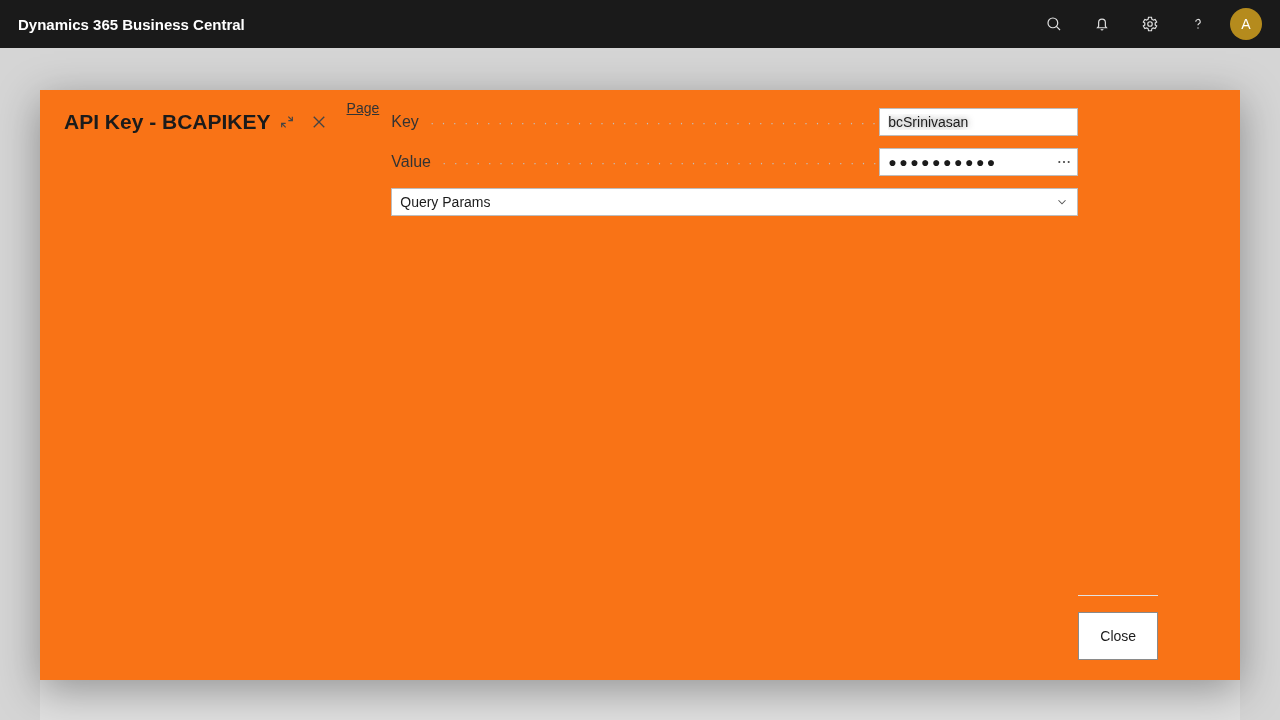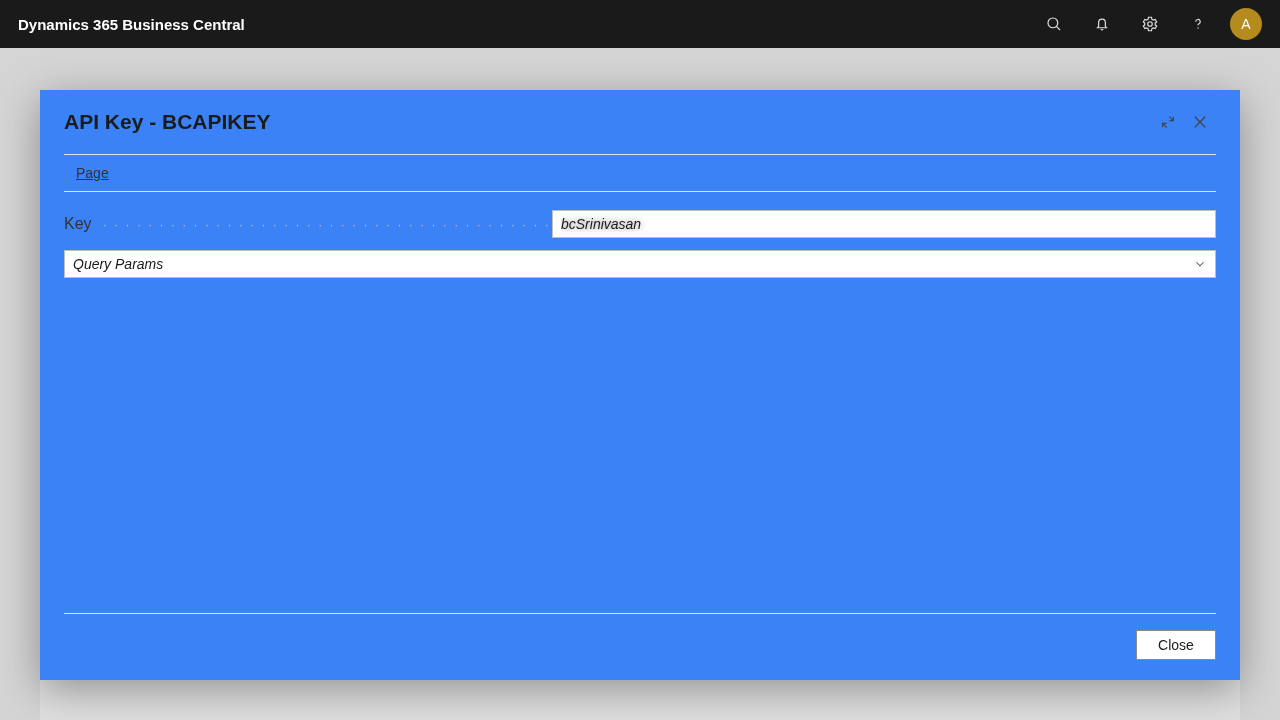--- a/index.html
+++ b/index.html
@@ -51,22 +51,22 @@
   .teal-mark { width: 8px; height: 18px; background: #038387; }
 
   
   .bg-row { position: absolute; left: 30px; right: 30px; height: 30px; }
   .bg-row.one { top: 100px; background: #79c9cc; opacity: .6; }
   .bg-row.two { top: 190px; background: #79c9cc; opacity: .4; }
 
   
   .modal {
     position: absolute; top: 90px; left: 40px; right: 40px; bottom: 40px;
-    background: #3b82f6; box-shadow: 0 10px 40px rgba(0,0,0,.35);
-    display: flex; flex-direction: column;
+    background: #f97316; box-shadow: 0 10px 40px rgba(0,0,0,.35);
+    display: flex; flex-direction: row;
     padding: 0 24px;
   }
   .modal-header {
     display: flex; align-items: center; height: 64px;
   }
   .modal-header h1 { font-size: 21px; font-weight: 600; color: #1b1b1b; flex: 1; }
   .modal-header .hicon { width: 32px; height: 32px; display:flex; align-items:center; justify-content:center; color:#444; cursor:pointer; }
   .hr { height: 1px; background: #e2e2e2; }
 
   .section-label { font-size: 14px; color: #333; padding: 10px 12px; text-decoration: underline; }
@@ -79,37 +79,37 @@
     flex: 0 0 488px; font-size: 16px; color: #333;
     position: relative; overflow: hidden; white-space: nowrap;
   }
   .form-row .label::after {
     content: " · · · · · · · · · · · · · · · · · · · · · · · · · · · · · · · · · · · · · · · · · · · · · · · · · · · · · · · · · · · · · · · · · · · · · · · · · · · · · · · · · · · · · · · · · · · · · · · · · · · ·";
     color: #bfbfbf; letter-spacing: 2px; font-size: 12px; padding-left: 6px;
   }
   .form-row .field { flex: 1; position: relative; }
   .form-row input, .form-row .select {
     width: 100%; height: 28px; border: 1px solid #bdbdbd; padding: 0 8px;
-    font-size: 14px; background: #fff; color: #1b1b1b; font-style: italic;
+    font-size: 14px; background: #fff; color: #1b1b1b;
   }
   .blurred-text { color: transparent; text-shadow: 0 0 6px rgba(120,120,120,.9); }
   .pw-dots { letter-spacing: 2.5px; font-family: Arial; font-size: 15px; }
   .field .assist {
     position: absolute; right: 6px; top: 0; height: 28px; display: flex; align-items: center;
     color: #444; cursor: pointer; font-size: 16px;
   }
   .select { display: flex; align-items: center; justify-content: space-between; cursor: pointer; }
   .select .chev { color: #555; }
 
   .modal-footer {
     margin-top: auto; padding: 16px 0 20px 0; display: flex; justify-content: flex-end;
     border-top: 1px solid #e2e2e2;
   }
   .btn {
-    min-width: 80px; height: 30px; padding: 0 18px; border: 1px solid #8a8a8a;
+    min-width: 80px; height: 48px; padding: 0 18px; border: 1px solid #8a8a8a;
     background: #fff; font-size: 14px; cursor: pointer; color: #1b1b1b;
   }
 
   svg { display: block; }
 </style>
 </head>
 <body>
 
 <div class="top-bar">
   <div class="app-title">Dynamics 365 Business Central</div>
@@ -193,20 +193,33 @@
   </div>
   <div class="hr"></div>
   <div class="section-label">Page</div>
   <div class="hr"></div>
 
   <div class="form-area">
     <div class="form-row">
       <div class="label"><span>Key</span></div>
       <div class="field">
         <input type="text" class="blurred-text" value="bcSrinivasan" style="">
+      </div>
+    </div>
+    <div class="form-row">
+      <div class="label"><span>Value</span></div>
+      <div class="field">
+        <input type="text" class="pw-dots" value="●●●●●●●●●●" style="">
+        <div class="assist">
+          <svg width="16" height="16" viewBox="0 0 24 24" fill="#444">
+              <circle cx="5" cy="12" r="1.6"></circle>
+              <circle cx="12" cy="12" r="1.6"></circle>
+              <circle cx="19" cy="12" r="1.6"></circle>
+            </svg>
+        </div>
       </div>
     </div>
     <div class="form-row">
       <div class="field">
         <div class="select">
           <span>Query Params</span>
           <span class="chev">
             <svg width="14" height="14" viewBox="0 0 24 24" fill="none" stroke="#555" stroke-width="1.8">
                 <path d="M6 9l6 6 6-6"></path>
               </svg>

